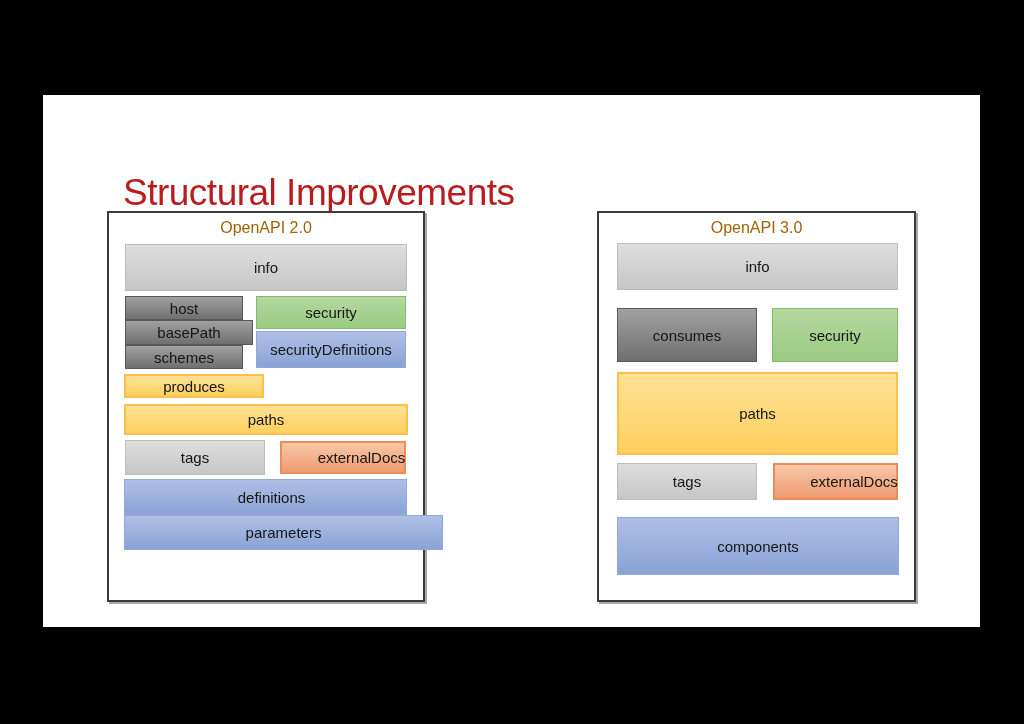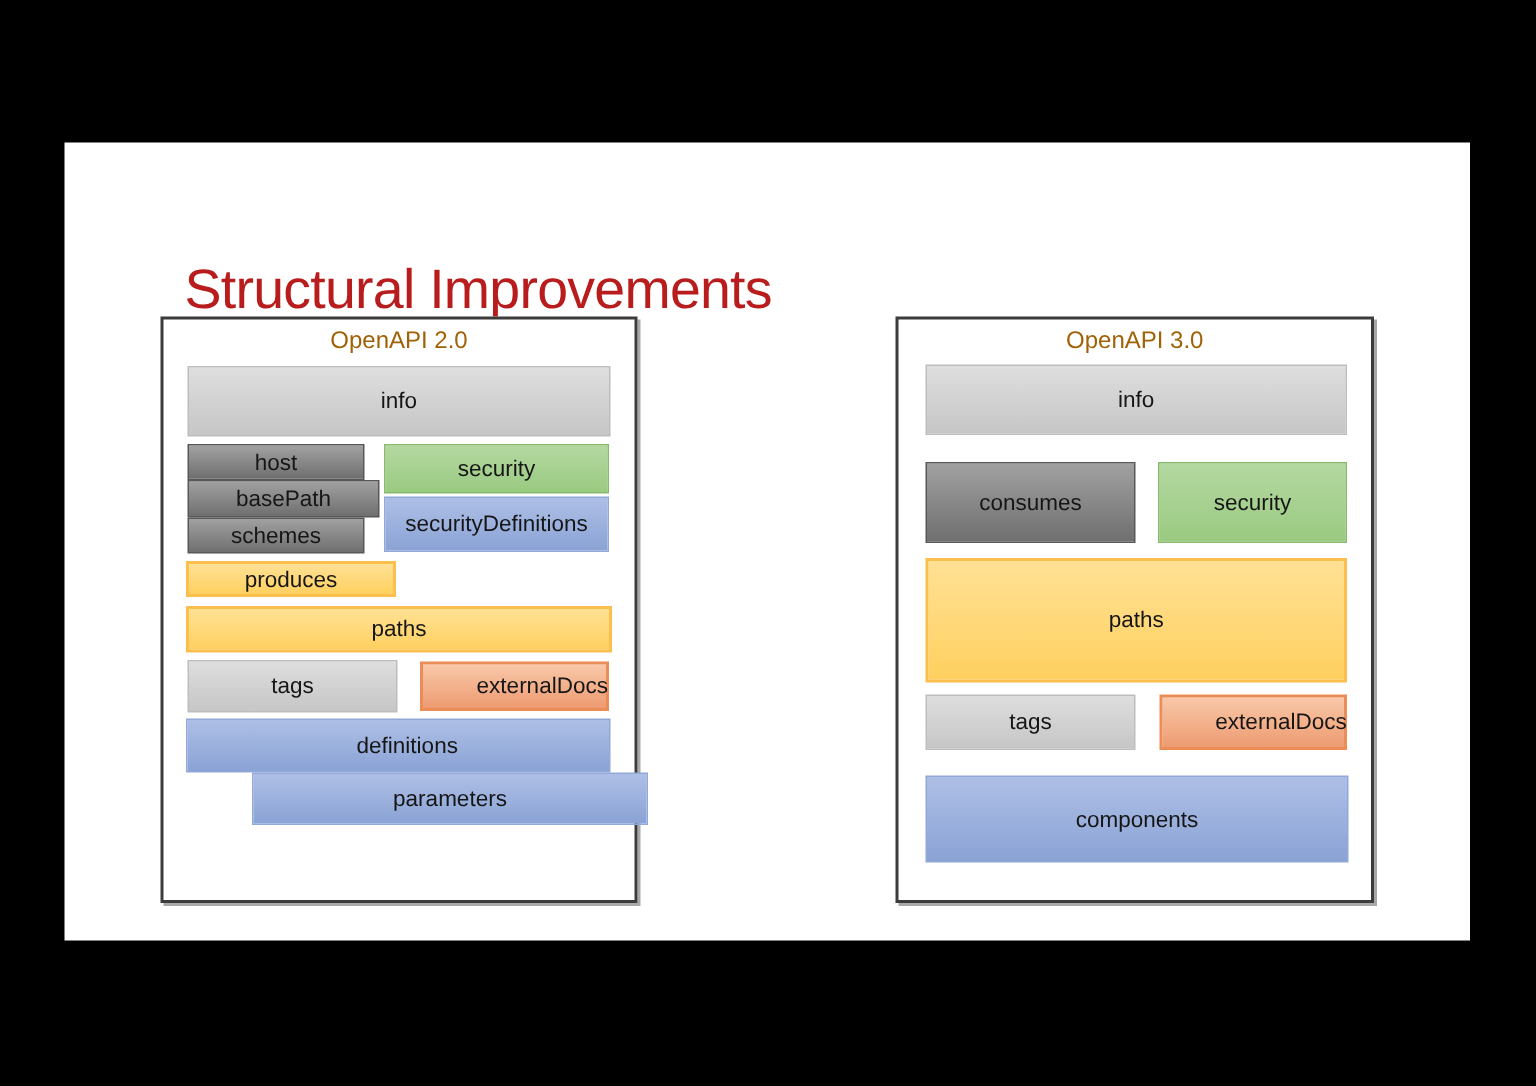--- a/index.html
+++ b/index.html
@@ -90,21 +90,21 @@
     <div class="box blue" style="left:147px; top:118px; width:150px; height:37px;">securityDefinitions</div>
 
     <div class="box yellow" style="left:15px; top:161px; width:140px; height:24px;">produces</div>
 
     <div class="box yellow" style="left:15px; top:191px; width:284px; height:31px;">paths</div>
 
     <div class="box light-gray" style="left:16px; top:227px; width:140px; height:35px;">tags</div>
     <div class="box salmon" style="left:171px; top:228px; width:126px; height:33px;">externalDocs</div>
 
     <div class="box blue" style="left:15px; top:266px; width:283px; height:36px;padding-left:12px;">definitions</div>
-    <div class="box blue" style="left:15px; top:302px; width:264px; height:35px;margin-left:44px;">parameters</div>
+    <div class="box blue" style="left:15px; top:302px; width:319px; height:35px;">parameters</div>
   </div>
 
   <div class="panel panel-right">
     <div class="panel-title">OpenAPI 3.0</div>
 
     <div class="box light-gray" style="left:18px; top:30px; width:281px; height:47px;">info</div>
 
     <div class="box dark-gray" style="left:18px; top:95px; width:140px; height:54px;">consumes</div>
     <div class="box green" style="left:173px; top:95px; width:126px; height:54px;">security</div>
 

